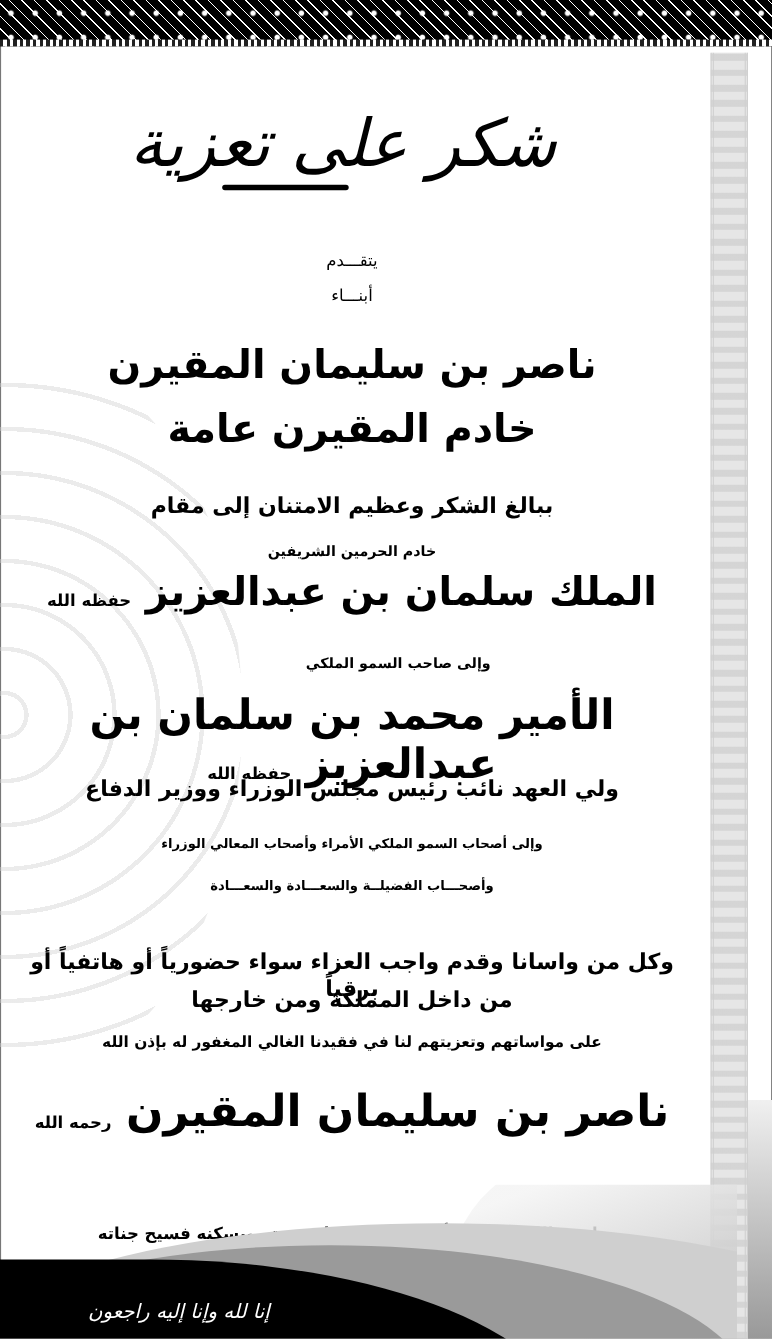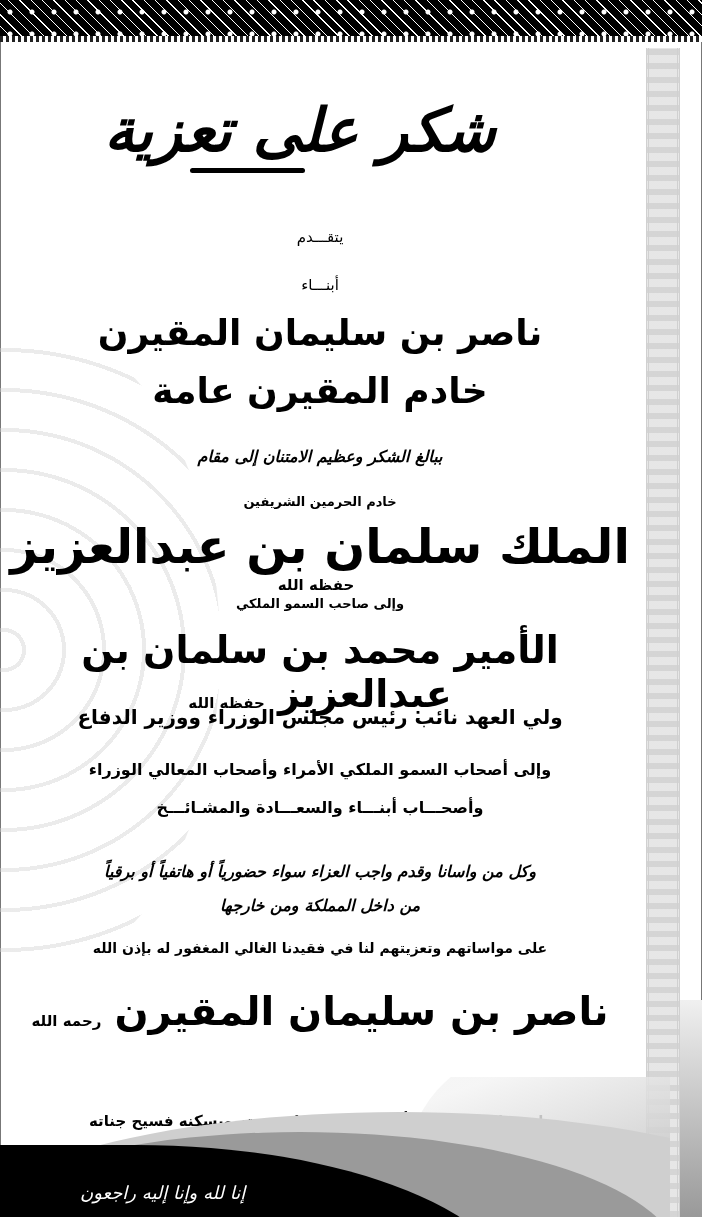--- a/index.html
+++ b/index.html
@@ -61,72 +61,72 @@
       opacity: 0.85;
     }
     .calligraphy-bottom {
       position: absolute; left: 80px; bottom: 14px; color: #fff;
       font-family: "DejaVu Serif", serif; font-size: 18px; font-style: italic;
       letter-spacing: -1px;
     }
     .content { position: absolute; left: 0; top: 0; width: 640px; direction: rtl; }
     .center-line { position: absolute; left: 0; width: 640px; text-align: center; }
     .title-calligraphy {
-      top: 95px; font-family: "DejaVu Serif", serif; font-size: 60px; font-weight: bold;
-      font-style: italic; letter-spacing: -2px; left: 40px; width: 520px;
+      top: 95px; font-family: "DejaVu Serif", serif; font-size: 60px; font-weight: normal;
+      font-style: italic; letter-spacing: -2px; left: 52px; width: 520px;
     }
     .title-calligraphy::after {
       content: ""; position: absolute; left: 150px; top: 73px; width: 115px; height: 5px;
       background: #000; border-radius: 3px;
     }
     .small-bold { font-size: 15px; font-weight: normal; }
-    .huge { font-weight: 900; font-size: 48px; letter-spacing: -1px; }
+    .huge { font-weight: 900; font-size: 36px; letter-spacing: -1px; }
     .large { font-weight: 900; font-size: 36px; }
-    .medium { font-weight: bold; font-size: 16px; }
-    .mid2 { font-weight: bold; font-size: 16px; font-style: italic; }
+    .medium { font-weight: bold; font-size: 12px; }
+    .mid2 { font-weight: bold; font-size: 20px; }
     .honor { font-size: 15px; font-weight: bold; margin-right: 8px; vertical-align: middle; }
   </style>
 </head>
 <body>
 
 <div class="frame"></div>
 <div class="mandala"></div>
 <div class="side-band"></div>
 <div class="side-gray"></div>
 <div class="top-border"></div>
 
 <div class="content">
   <div class="center-line title-calligraphy">شكر على تعزية</div>
 
   <div class="center-line small-bold" style="top:228px;">يتقـــدم</div>
-  <div class="center-line small-bold" style="top:260px;margin-top:16px;">أبنـــاء</div>
+  <div class="center-line small-bold" style="top:260px;">أبنـــاء</div>
 
   <div class="center-line large" style="top:312px;">ناصر بن سليمان المقيرن</div>
   <div class="center-line large" style="top:370px;">خادم المقيرن عامة</div>
 
   <div class="center-line mid2" style="top:447px;">ببالغ الشكر وعظيم الامتنان إلى مقام</div>
 
   <div class="center-line" style="top:494px; font-size:13px; font-weight:bold;">خادم الحرمين الشريفين</div>
 
   <div class="center-line" style="top:518px;">
     <span class="huge">الملك سلمان بن عبدالعزيز</span>
     <span class="honor">حفظه الله</span>
   </div>
 
-  <div class="center-line" style="top:596px; font-size:13px; font-weight:bold;">وإلى صاحب السمو الملكي</div>
+  <div class="center-line" style="top:596px; font-size:13px; font-weight:bold;margin-left:42px;">وإلى صاحب السمو الملكي</div>
 
   <div class="center-line" style="top:628px;">
     <span class="huge" style="font-size:38px;">الأمير محمد بن سلمان بن عبدالعزيز</span>
     <span class="honor">حفظه الله</span>
   </div>
 
   <div class="center-line" style="top:705px; font-size:20px; font-weight:bold;">ولي العهد نائب رئيس مجلس الوزراء ووزير الدفاع</div>
 
   <div class="center-line medium" style="top:760px;">وإلى أصحاب السمو الملكي الأمراء وأصحاب المعالي الوزراء</div>
-  <div class="center-line medium" style="top:798px;">وأصحـــاب أبنـــاء والسعـــادة والمشـائـــخ</div>
+  <div class="center-line medium" style="top:798px;">وأصحـــاب الفضيلــة والسعـــادة والسعـــادة</div>
 
   <div class="center-line mid2" style="top:862px;">وكل من واسانا وقدم واجب العزاء سواء حضورياً أو هاتفياً أو برقياً</div>
   <div class="center-line mid2" style="top:896px;">من داخل المملكة ومن خارجها</div>
   <div class="center-line" style="top:940px; font-size:14px; font-weight:bold;">على مواساتهم وتعزيتهم لنا في فقيدنا الغالي المغفور له بإذن الله</div>
 
   <div class="center-line" style="top:988px;">
     <span class="huge" style="font-size:40px;">ناصر بن سليمان المقيرن</span>
     <span class="honor">رحمه الله</span>
   </div>
 

